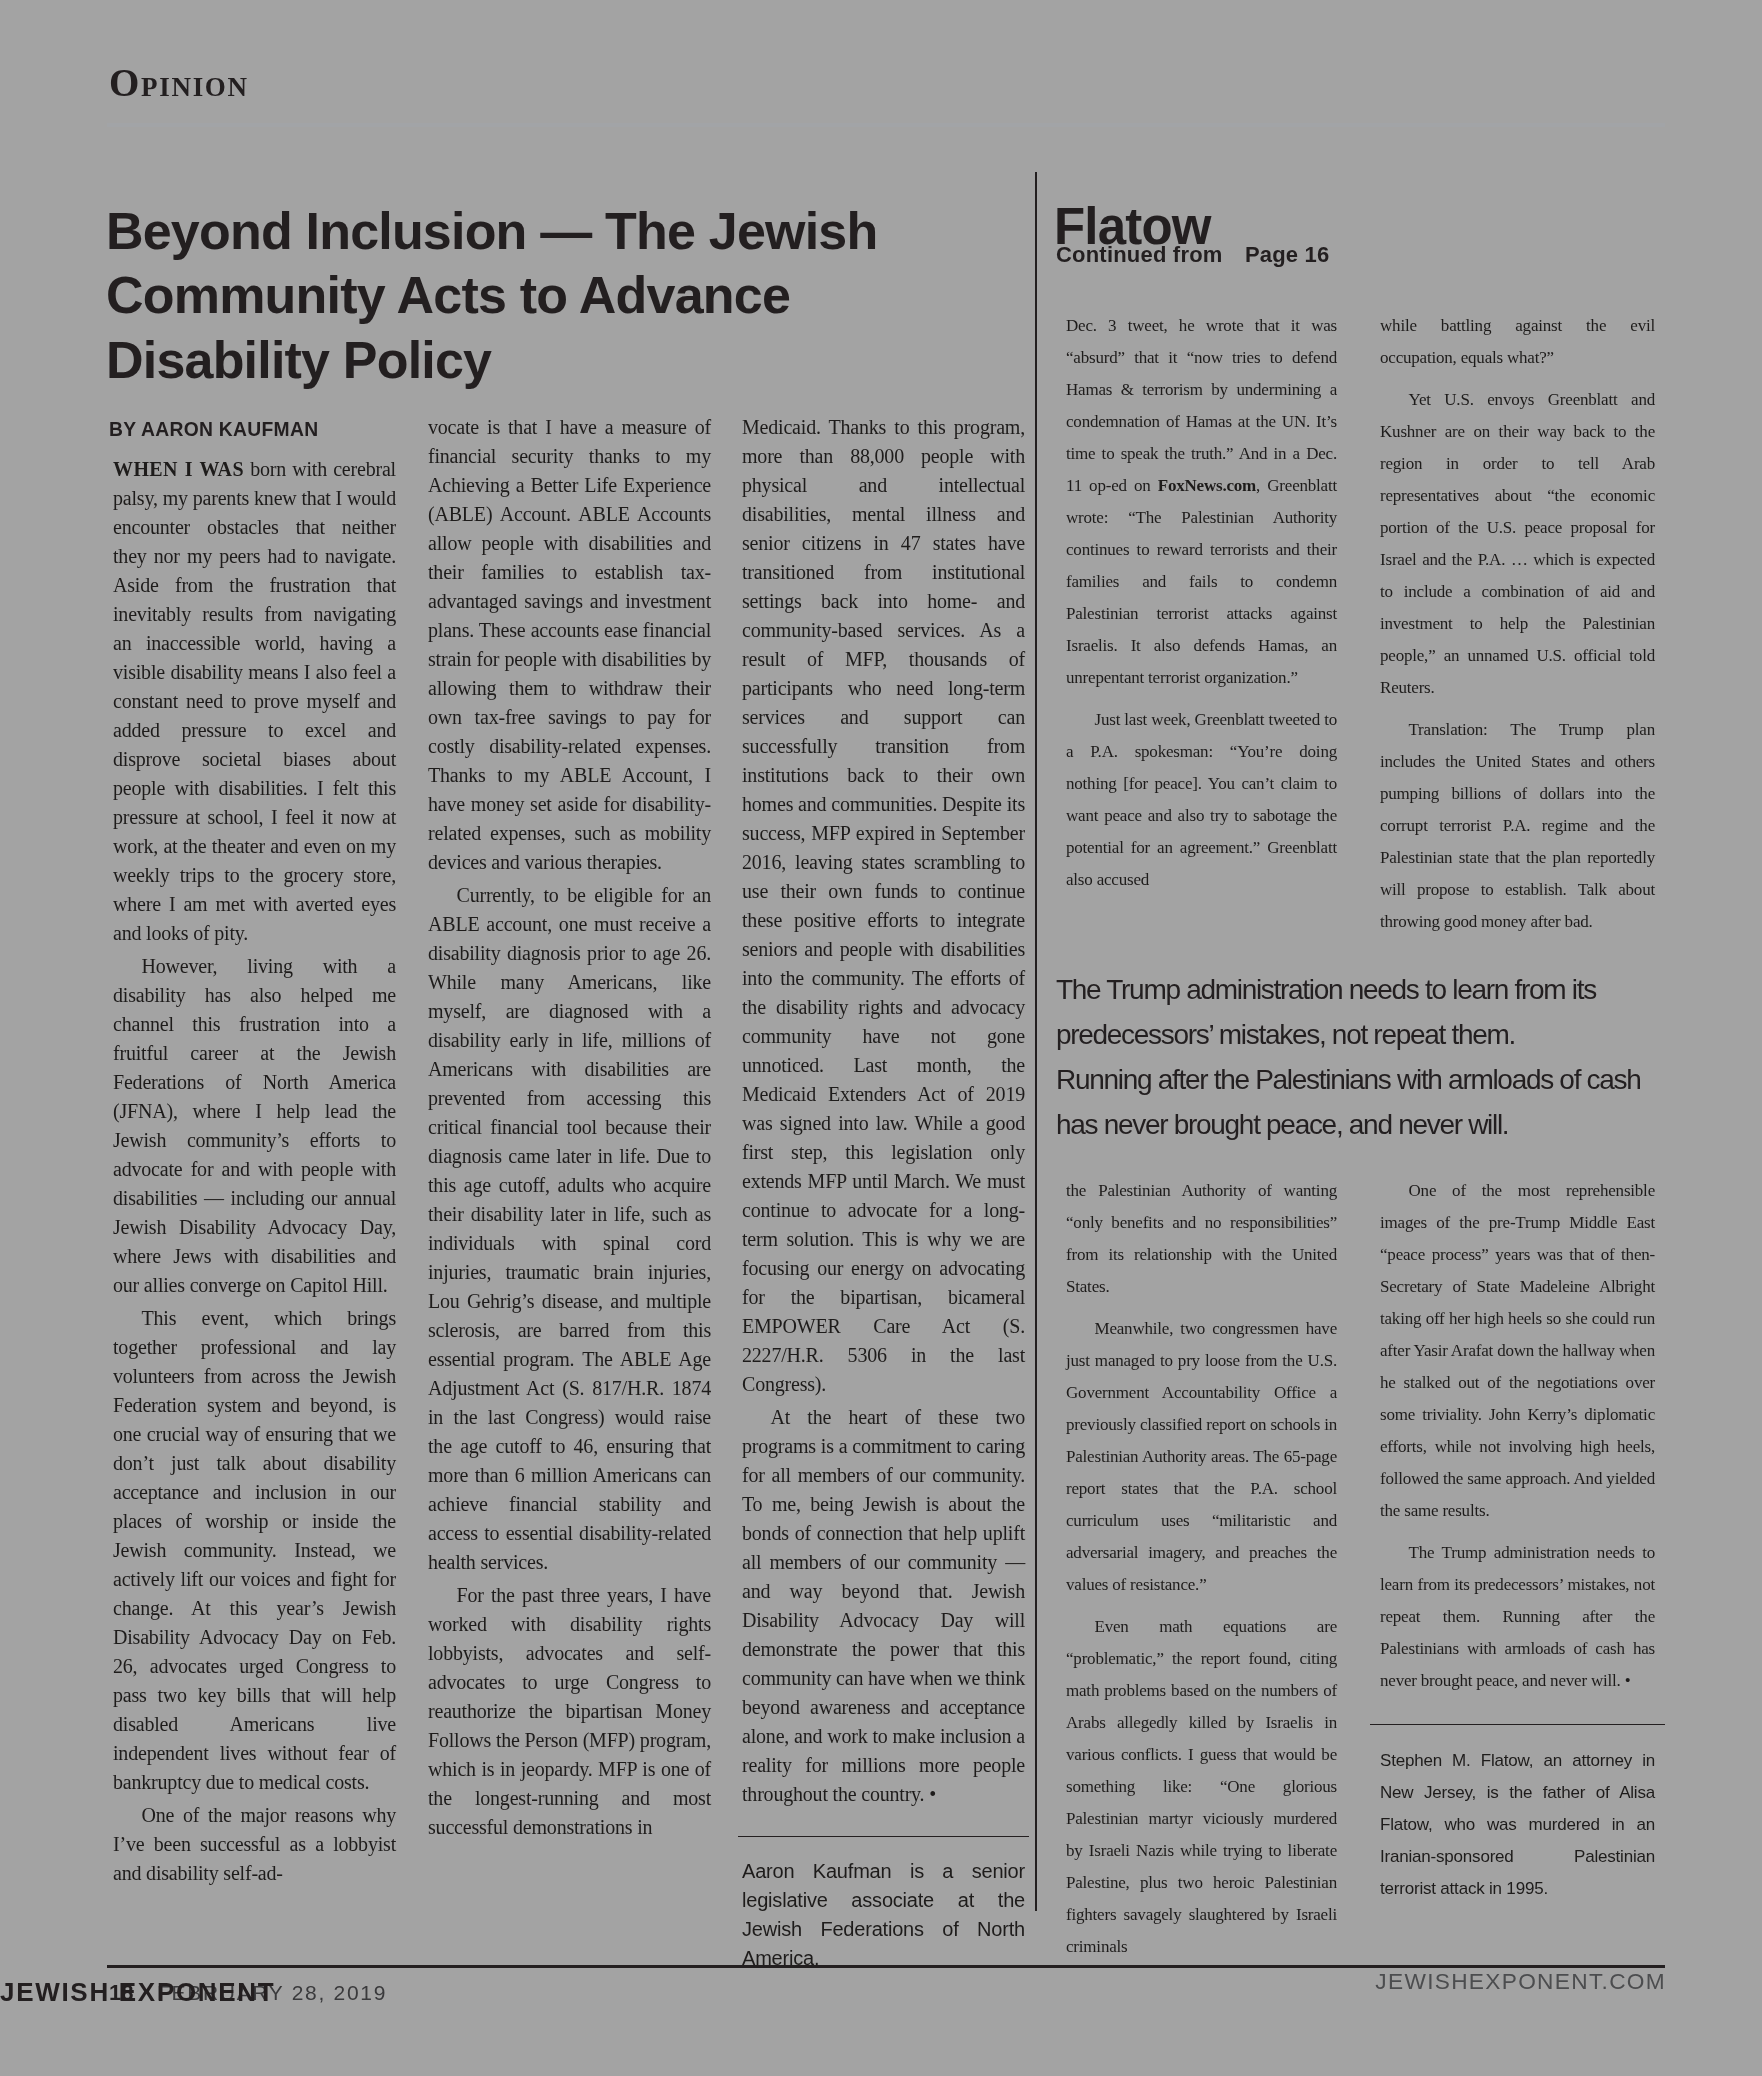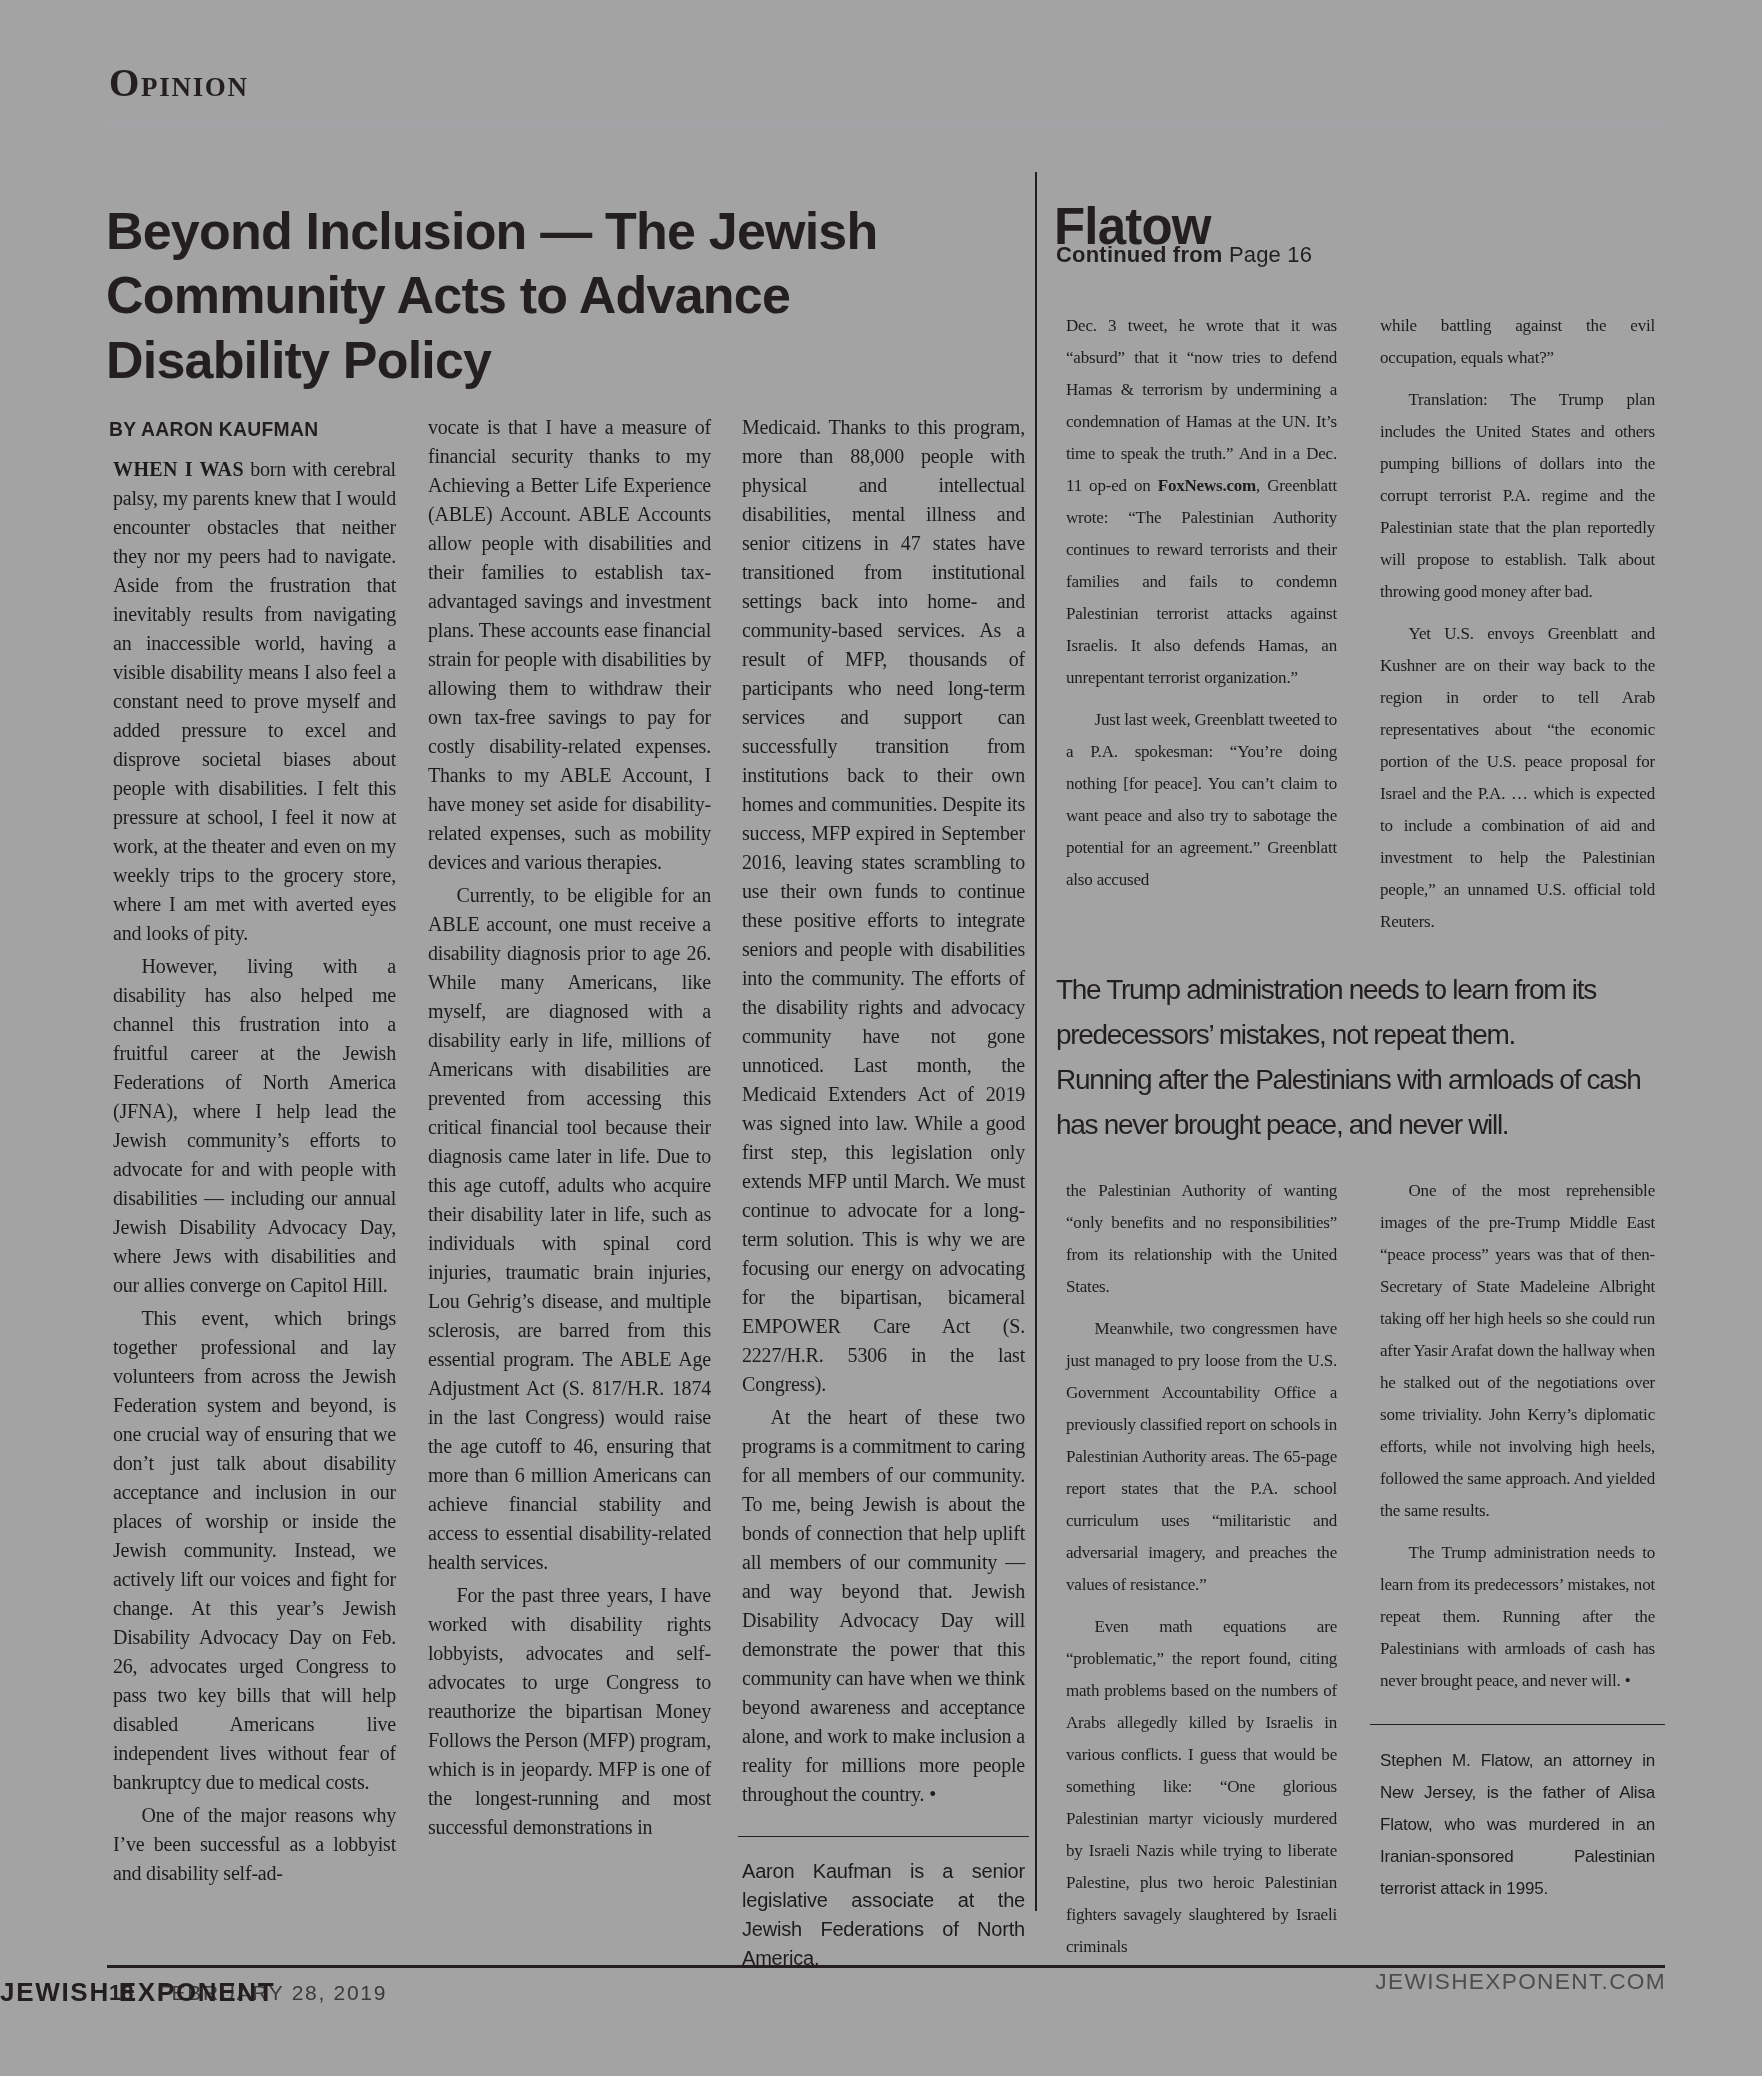--- a/index.html
+++ b/index.html
@@ -34,21 +34,21 @@
   .c3{left:738px;top:409px;width:291px;max-height:1582px;}
 
   
   .vdiv{position:absolute;left:1035px;top:172px;width:1.7px;height:1739px;background:#231f20;}
 
   
   .headline-flatow{position:absolute;left:1054px;top:163px;font-family:"Liberation Sans",sans-serif;
         font-weight:700;font-size:51px;letter-spacing:-0.8px;color:#231f20;}
   .continued{position:absolute;left:1056px;top:242px;font-family:"Liberation Sans",sans-serif;
         font-size:22px;letter-spacing:0.2px;color:#231f20;font-weight:600;}
-  .continued .pg{font-weight:400;}
+  .continued .pg{font-weight:700;margin-left:16px;}
 
   .f1t{left:1056px;top:300px;width:291px;max-height:660px;}
   .f2t{left:1370px;top:300px;width:295px;max-height:660px;}
   .f1b{left:1056px;top:1165px;width:291px;max-height:797px;}
   .f2b{left:1370px;top:1165px;width:295px;}
 
   
   .pq{position:absolute;left:1056px;top:967px;width:625px;
       font-family:"Liberation Sans",sans-serif;font-weight:400;font-size:28px;
       line-height:45px;letter-spacing:-1.3px;color:#231f20;text-align:left;}
@@ -107,22 +107,22 @@
   <h1 class="headline-flatow">Flatow</h1>
   <div class="continued"><span>Continued from </span><span class="pg">Page 16</span></div>
 
   <div class="col btf f1t">
     <p><span>Dec. 3 tweet, he wrote that it was “absurd” that it “now tries to defend Hamas &amp; terrorism by undermining a condemnation of Hamas at the UN. It’s time to speak the truth.” And in a Dec. 11 op-ed on </span><span class="bold-inline">FoxNews.com</span><span>, Greenblatt wrote: “The Palestinian Authority continues to reward terrorists and their families and fails to condemn Palestinian terrorist attacks against Israelis. It also defends Hamas, an unrepentant terrorist organization.”</span></p>
     <p class="ind">Just last week, Greenblatt tweeted to a P.A. spokesman: “You’re doing nothing [for peace]. You can’t claim to want peace and also try to sabotage the potential for an agreement.” Greenblatt also accused</p>
   </div>
 
   <div class="col btf f2t">
     <p>while battling against the evil occupation, equals what?”</p>
+    <p class="ind">Yet U.S. envoys Greenblatt and Kushner are on their way back to the region in order to tell Arab representatives about “the economic portion of the U.S. peace proposal for Israel and the P.A. … which is expected to include a combination of aid and investment to help the Palestinian people,” an unnamed U.S. official told Reuters.</p>
     <p class="ind">Translation: The Trump plan includes the United States and others pumping billions of dollars into the corrupt terrorist P.A. regime and the Palestinian state that the plan reportedly will propose to establish. Talk about throwing good money after bad.</p>
-    <p class="ind">Yet U.S. envoys Greenblatt and Kushner are on their way back to the region in order to tell Arab representatives about “the economic portion of the U.S. peace proposal for Israel and the P.A. … which is expected to include a combination of aid and investment to help the Palestinian people,” an unnamed U.S. official told Reuters.</p>
   </div>
 
   <div class="pq">
     <div>The Trump administration needs to learn from its predecessors’ mistakes, not repeat them.</div>
     <div>Running after the Palestinians with armloads of cash has never brought peace, and never will.</div>
   </div>
 
   <div class="col btf f1b">
     <p>the Palestinian Authority of wanting “only benefits and no responsibilities” from its relationship with the United States.</p>
     <p class="ind">Meanwhile, two congressmen have just managed to pry loose from the U.S. Government Accountability Office a previously classified report on schools in Palestinian Authority areas. The 65-page report states that the P.A. school curriculum uses “militaristic and adversarial imagery, and preaches the values of resistance.”</p>

